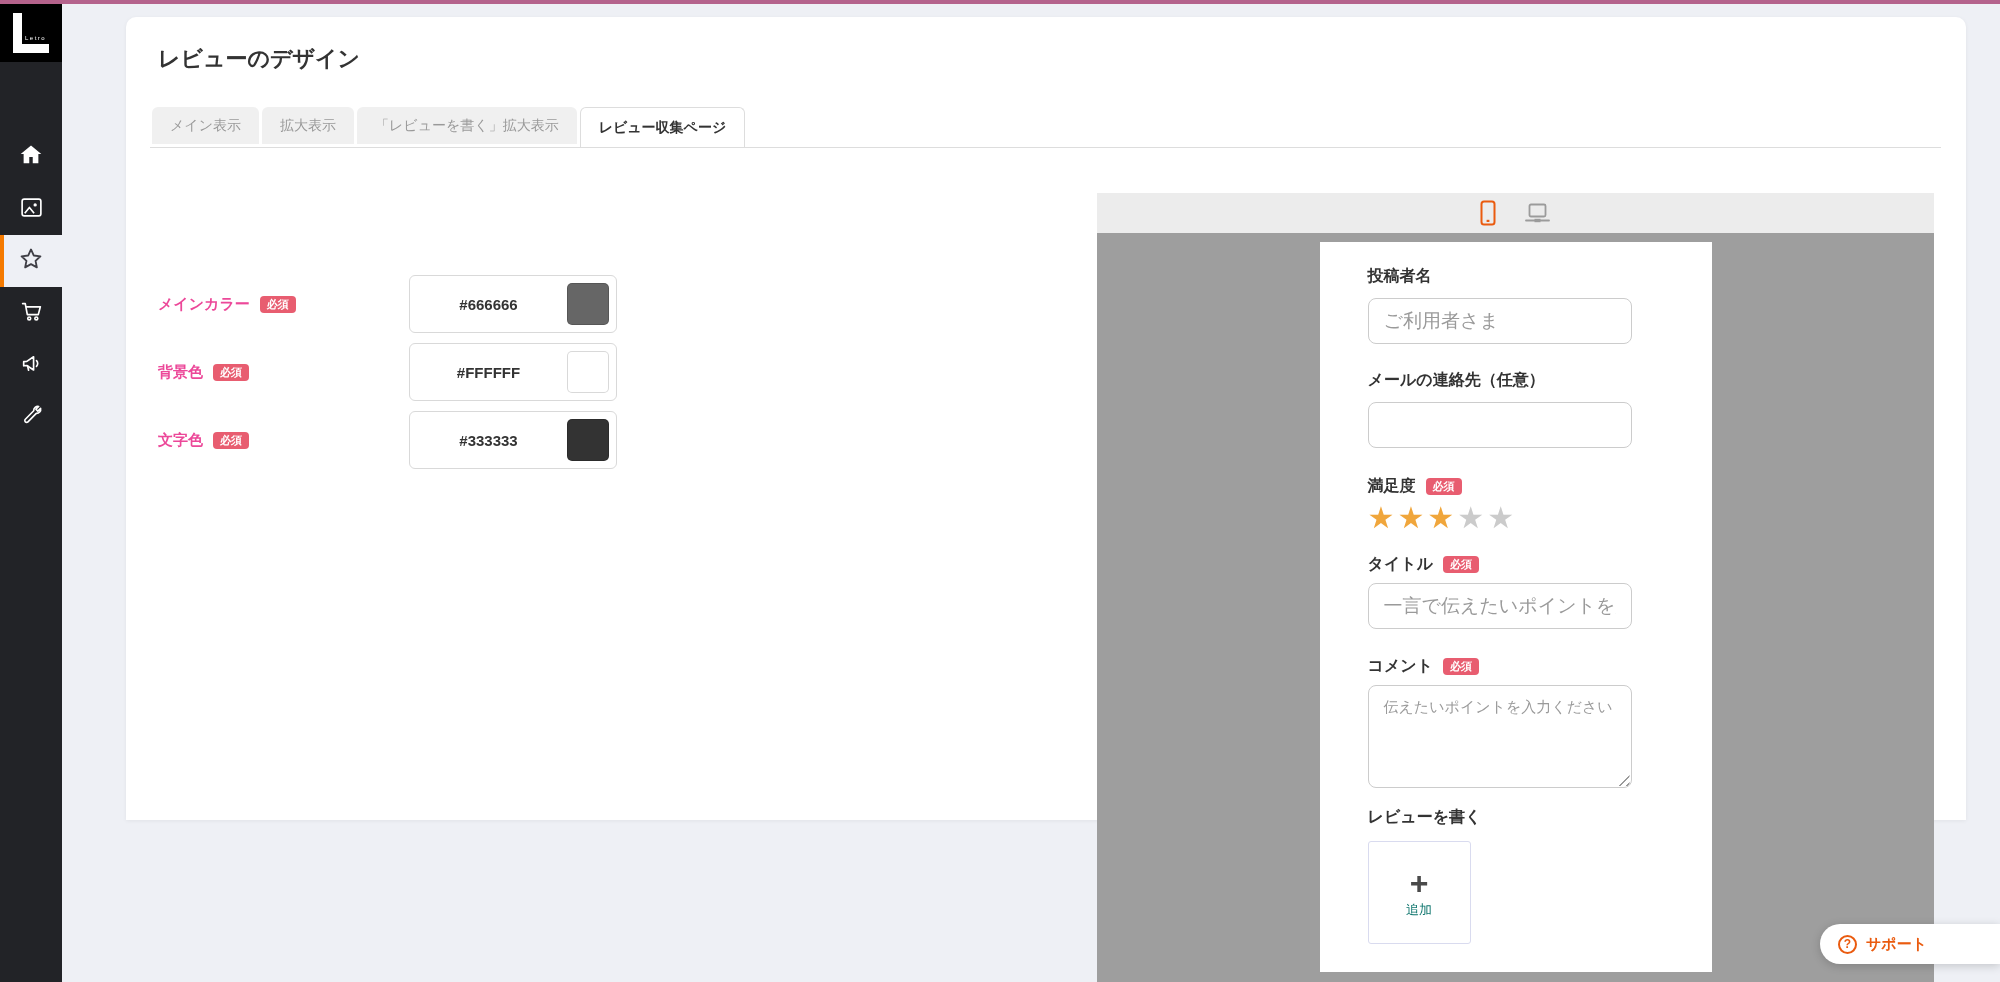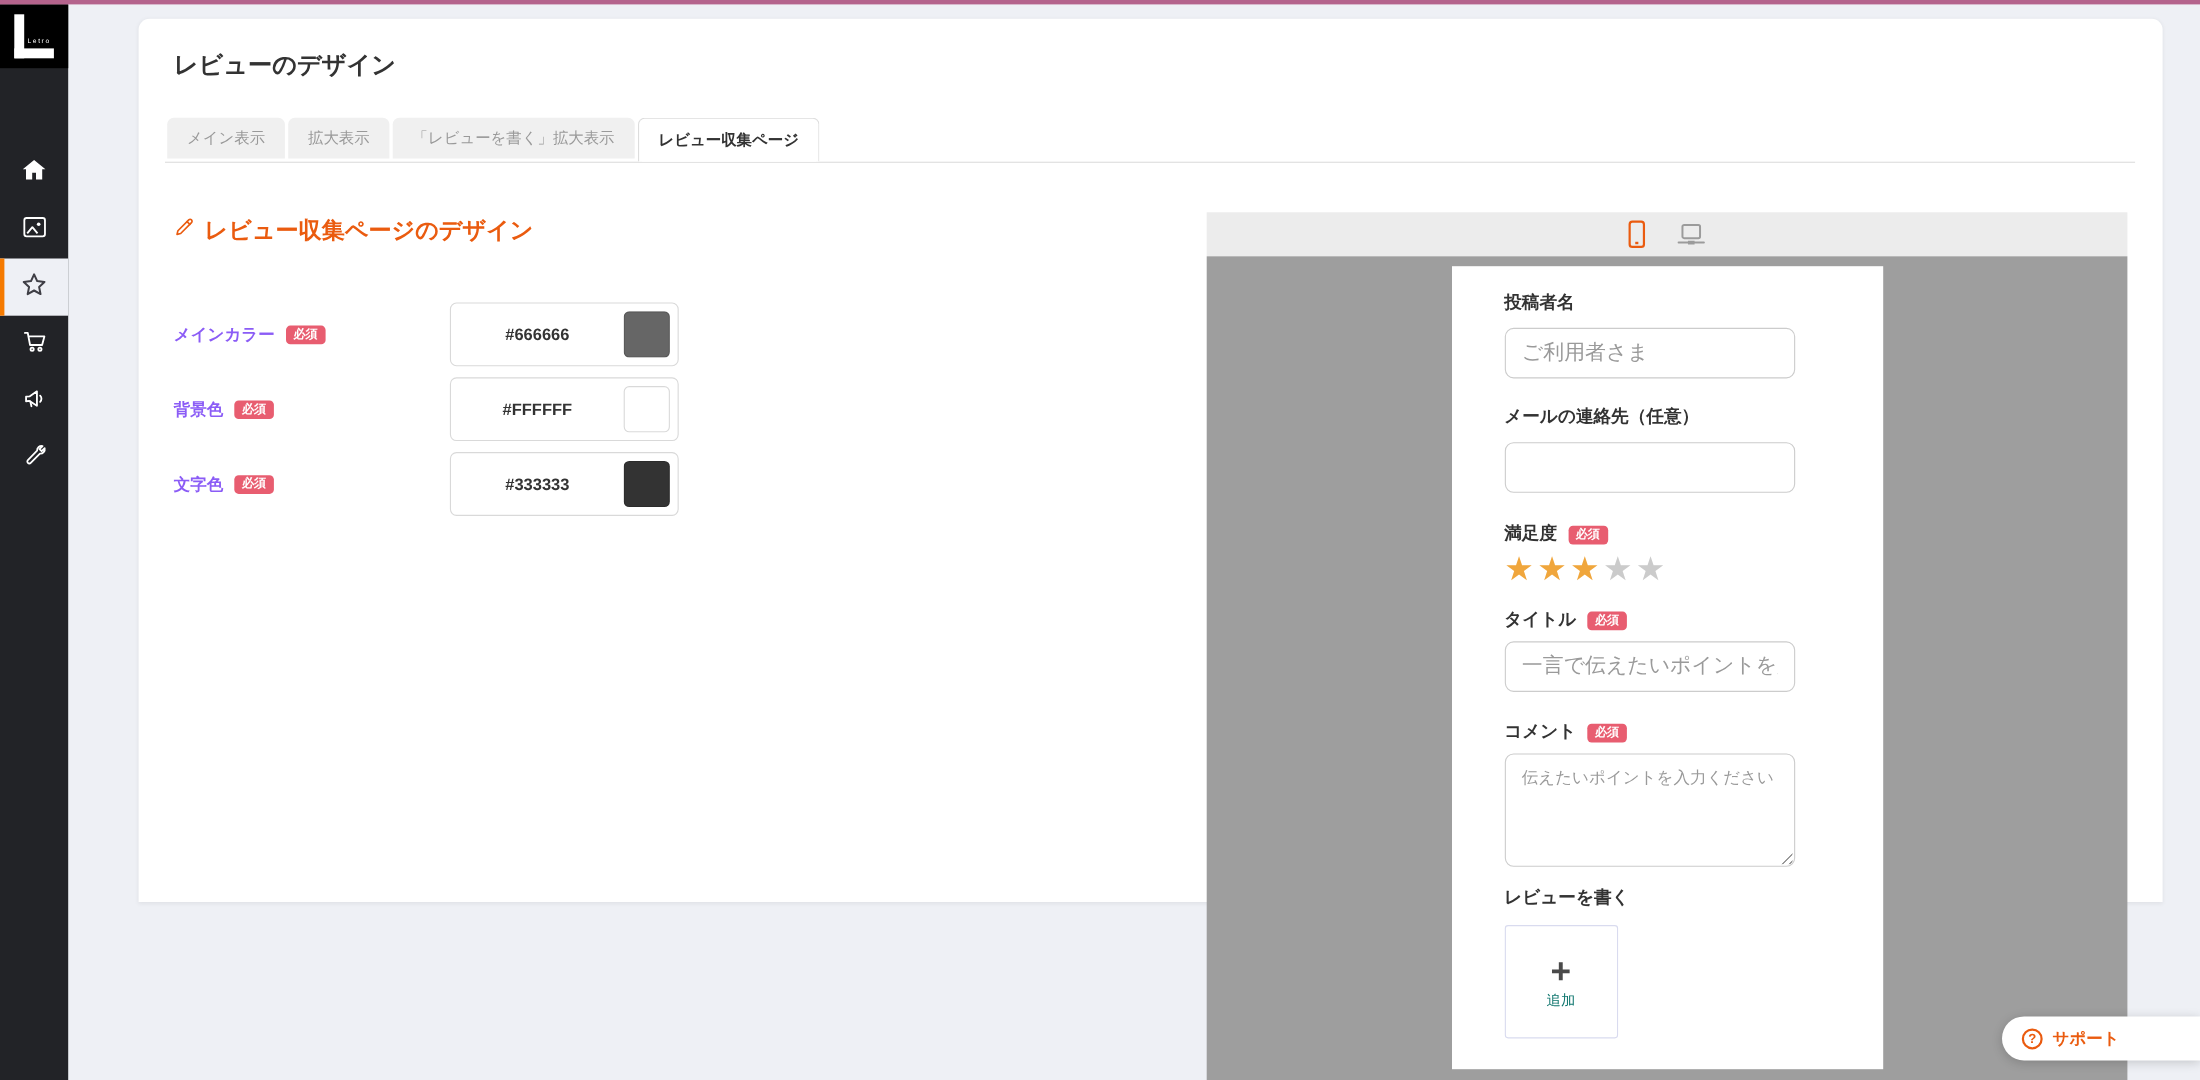--- a/index.html
+++ b/index.html
@@ -41,21 +41,21 @@
 
   
   .section-heading { position:absolute; left:32px; top:178px; display:flex; align-items:center; gap:8px;
                      font-size:21px; font-weight:bold; }
   .section-heading svg { flex:0 0 auto; }
 
   
   .design-form { position:absolute; left:32px; top:258px; }
   .field-row { display:flex; align-items:center; height:58px; margin-bottom:10px; }
   .field-label-wrap { width:251px; display:flex; align-items:center; gap:10px; }
-  .field-label { font-size:15px; font-weight:bold; color:#8b5cf6; }
+  .field-label { font-size:15px; font-weight:bold; color:#ec4899; }
   .badge { color:#fff; font-size:11px; font-weight:bold; padding:3px 7px; border-radius:4px; line-height:1; white-space:nowrap; }
   .color-box { width:208px; height:58px; background:#fff; border:1px solid #d9d9d9; border-radius:6px;
                display:flex; align-items:center; padding:0 7px 0 0; cursor:pointer; }
   .hex-input { flex:1; min-width:0; border:none; outline:none; background:transparent; text-align:center;
                font-size:15px; font-weight:bold; color:#333; font-family:inherit; }
   .swatch { width:42px; height:42px; border-radius:5px; border:1px solid rgba(0,0,0,.15); flex:0 0 auto; }
 
   
   .preview-panel { position:absolute; left:971px; top:176px; width:837px; height:789px; }
   .preview-header { height:40px; background:#ececec; display:flex; align-items:center; justify-content:center; gap:28px; }
@@ -171,29 +171,20 @@
         <span>拡大表示</span>
       </div>
     <div class="tab">
         <span>「レビューを書く」拡大表示</span>
       </div>
     <div class="tab active">
         <span>レビュー収集ページ</span>
       </div>
   </div>
 
-  <div class="section-heading" style="color: rgb(234, 91, 15);">
-    <span>
-      <svg viewBox="0 0 24 24" width="20" height="20" fill="none" stroke="currentColor" stroke-width="1.8" stroke-linecap="round" stroke-linejoin="round">
-          <path d="M3.5 20.5l1-4L16.3 4.7a2 2 0 013 3L7.5 19.5z"></path>
-          <path d="M14.5 6.5l3 3"></path>
-        </svg>
-    </span>
-    <span>レビュー収集ページのデザイン</span>
-  </div>
 
   <div class="design-form">
     <div class="field-row">
       <div class="field-label-wrap">
         <span class="field-label">メインカラー</span>
         <span class="badge" style="background: rgb(232, 93, 112);">必須</span>
       </div>
       <div class="color-box">
         <input class="hex-input" value="#666666" style="">
         <span class="swatch" style="background: rgb(102, 102, 102);"></span>

